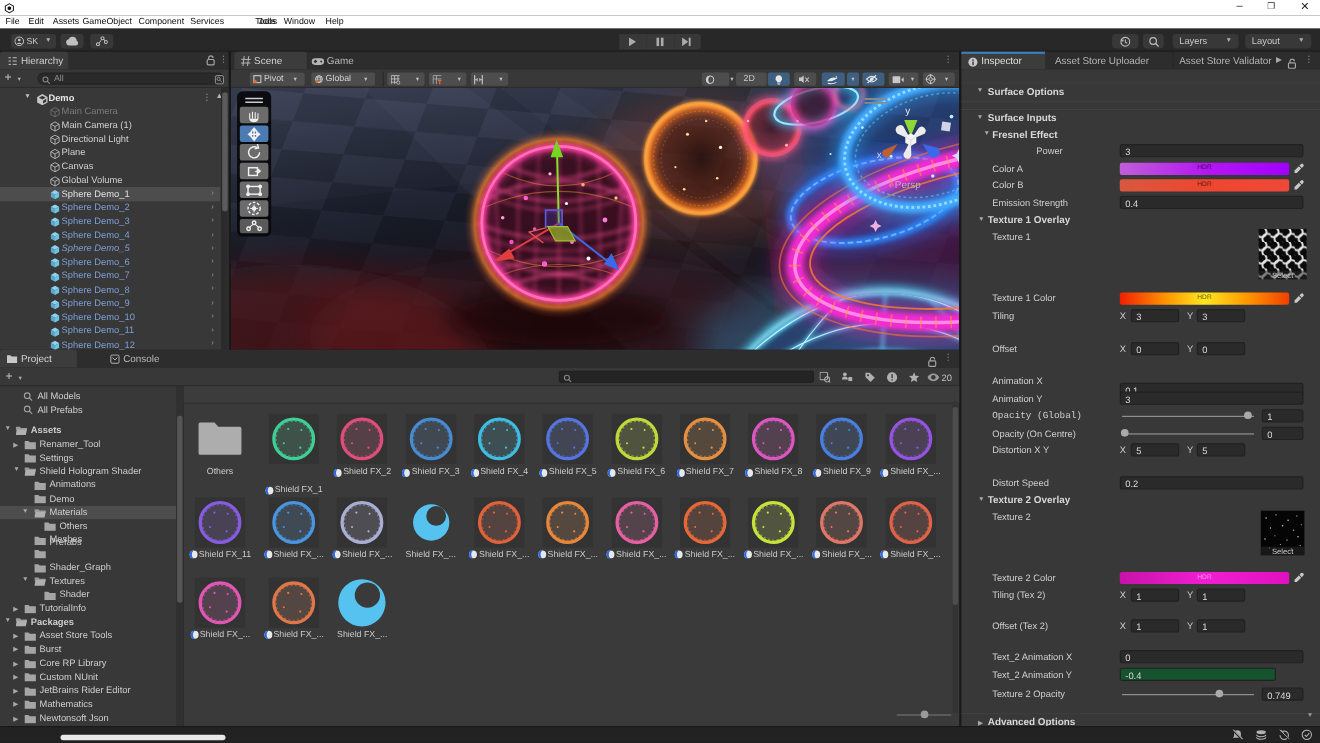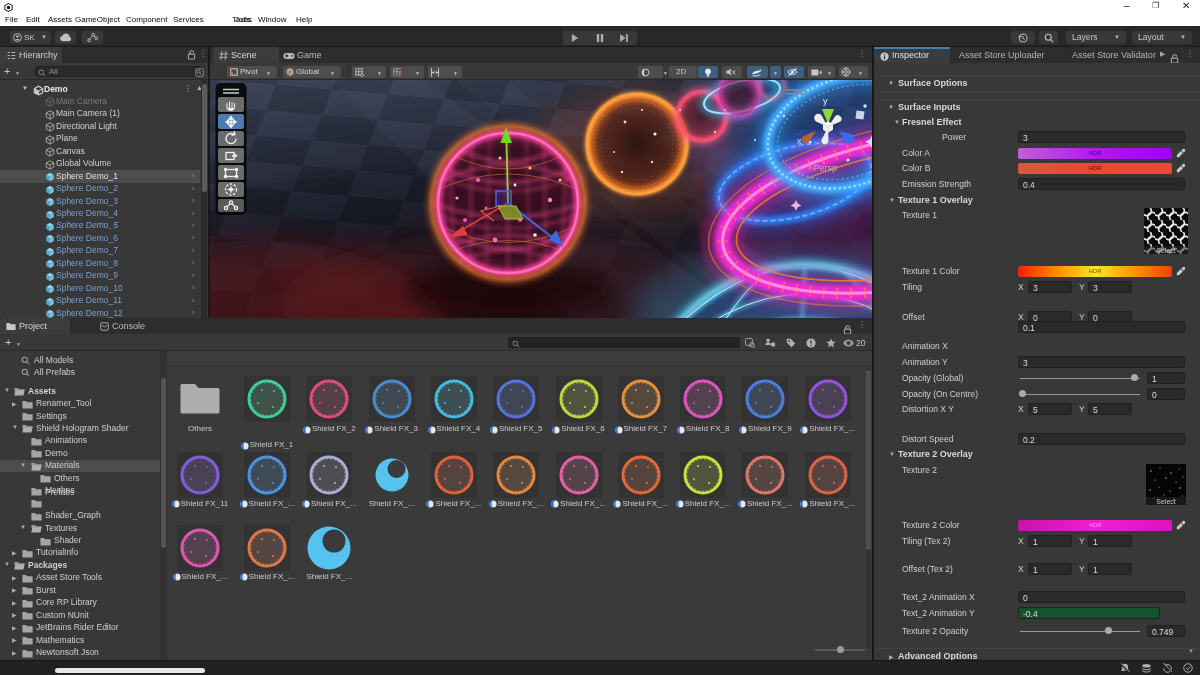--- a/index.html
+++ b/index.html
@@ -749,28 +749,28 @@
 <div style="position:absolute;left:902px;top:311.5px;height:11px;font-size:8.5px;color:#cfcfcf;line-height:11px;">Offset</div>
 <div style="position:absolute;left:1018px;top:311.5px;width:8px;height:11px;font-size:8.5px;color:#cfcfcf;line-height:11px;">X</div>
 <div style="position:absolute;left:1028px;top:311.0px;width:44px;height:12px;background:#2a2a2a;border:1px solid #212121;border-radius:2px;">
       <div style="position:absolute;left:4px;top:0.5px;width:36px;height:11px;font-size:8.5px;color:#dadada;line-height:11px;">0</div>
     </div>
 <div style="position:absolute;left:1079px;top:311.5px;width:8px;height:11px;font-size:8.5px;color:#cfcfcf;line-height:11px;">Y</div>
 <div style="position:absolute;left:1088px;top:311.0px;width:44px;height:12px;background:#2a2a2a;border:1px solid #212121;border-radius:2px;">
       <div style="position:absolute;left:4px;top:0.5px;width:36px;height:11px;font-size:8.5px;color:#dadada;line-height:11px;">0</div>
     </div>
 <div style="position:absolute;left:902px;top:340.5px;height:11px;font-size:8.5px;color:#cfcfcf;line-height:11px;">Animation X</div>
-<div style="position:absolute;left:1018px;top:321px;width:167px;height:12px;background:#2a2a2a;border:1px solid #212121;border-radius:2px;">
+<div style="position:absolute;left:1018px;top:348px;width:167px;height:12px;background:#2a2a2a;border:1px solid #212121;border-radius:2px;">
       <div style="position:absolute;left:4px;top:0.5px;width:159px;height:11px;font-size:8.5px;color:#dadada;line-height:11px;">0.1</div>
     </div>
 <div style="position:absolute;left:902px;top:356.5px;height:11px;font-size:8.5px;color:#cfcfcf;line-height:11px;">Animation Y</div>
 <div style="position:absolute;left:1018px;top:356.0px;width:167px;height:12px;background:#2a2a2a;border:1px solid #212121;border-radius:2px;">
       <div style="position:absolute;left:4px;top:0.5px;width:159px;height:11px;font-size:8.5px;color:#dadada;line-height:11px;">3</div>
     </div>
-<div style="position:absolute;left:902px;top:372.5px;height:11px;font-size:8.5px;color:#cfcfcf;line-height:11px;">Opacity (Global)</div>
+<div style="position:absolute;left:902px;top:372.5px;height:11px;font-size:8.5px;color:#cfcfcf;line-height:11px;font-family:Liberation Mono, monospace;">Opacity (Global)</div>
 <div style="position:absolute;left:1020px;top:377.5px;width:120px;height:1.6px;background:#999999;"></div>
 <div style="position:absolute;left:1130.5px;top:374px;width:7px;height:7px;background:#aaaaaa;border-radius:50%;"></div>
 <div style="position:absolute;left:1147px;top:372.0px;width:38px;height:12px;background:#2a2a2a;border:1px solid #212121;border-radius:2px;">
       <div style="position:absolute;left:4px;top:0.5px;width:30px;height:11px;font-size:8.5px;color:#dadada;line-height:11px;">1</div>
     </div>
 <div style="position:absolute;left:902px;top:388.5px;height:11px;font-size:8.5px;color:#cfcfcf;line-height:11px;">Opacity (On Centre)</div>
 <div style="position:absolute;left:1020px;top:393.5px;width:120px;height:1.6px;background:#999999;"></div>
 <div style="position:absolute;left:1018.9px;top:390px;width:7px;height:7px;background:#aaaaaa;border-radius:50%;"></div>
 <div style="position:absolute;left:1147px;top:388.0px;width:38px;height:12px;background:#2a2a2a;border:1px solid #212121;border-radius:2px;">
       <div style="position:absolute;left:4px;top:0.5px;width:30px;height:11px;font-size:8.5px;color:#dadada;line-height:11px;">0</div>

